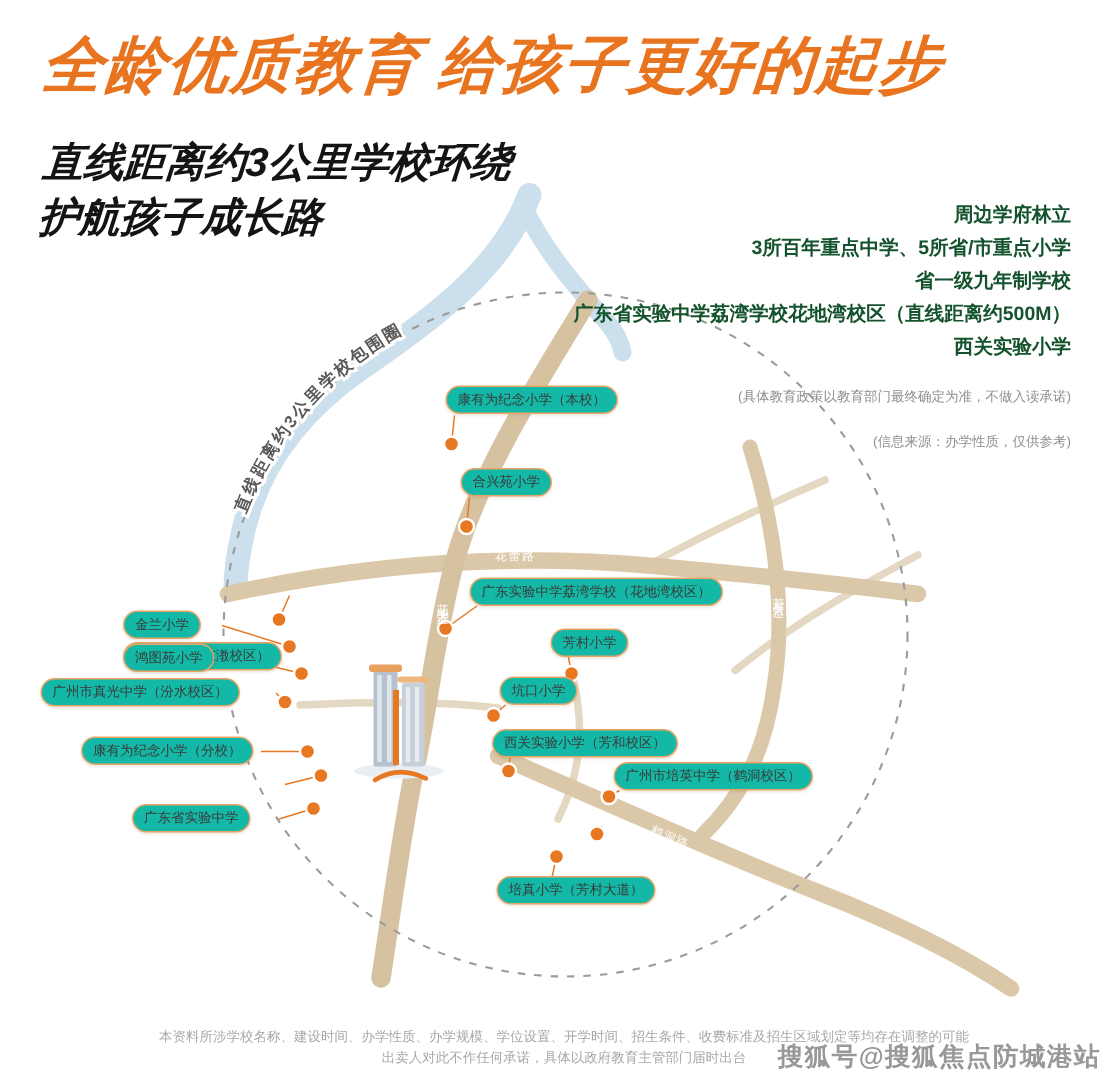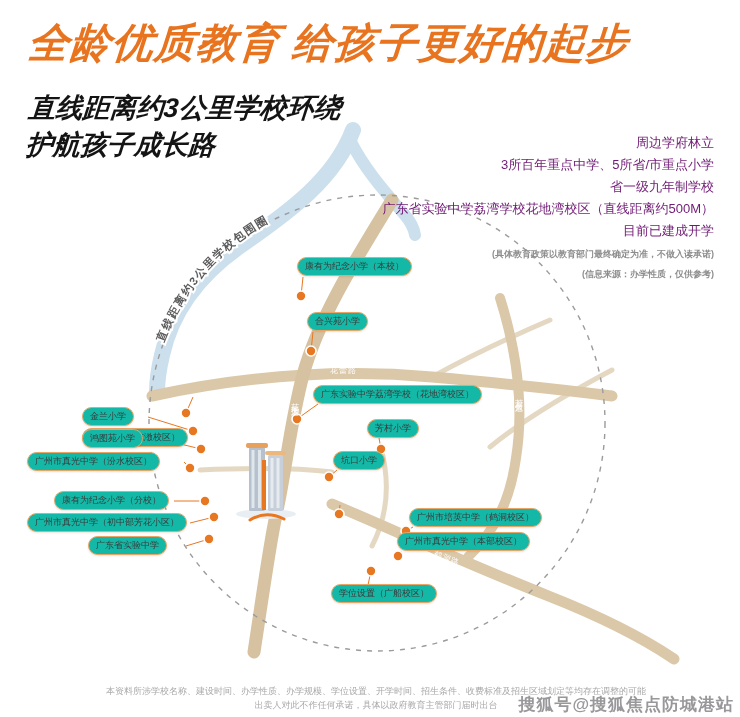--- a/index.html
+++ b/index.html
@@ -13,22 +13,22 @@
     transform:skewX(-4deg);transform-origin:left bottom;
   }
   .subtitle{
     position:absolute;left:30px;top:90px;font-size:27px;font-weight:800;
     font-style:italic;color:#141414;line-height:37px;transform:skewX(-4deg);
     transform-origin:left top;
   }
   .info{
     position:absolute;right:26px;top:132px;text-align:right;z-index:4;
   }
-  .info .strong{font-size:13px;font-weight:400;color:#701a75;line-height:22px;}
-  .info .note{font-size:9px;color:#8e8e8e;line-height:16px;margin-top:4px;font-weight:bold;}
+  .info .strong{font-size:13px;font-weight:700;color:#14532d;line-height:22px;}
+  .info .note{font-size:9px;color:#8e8e8e;line-height:16px;margin-top:14px;}
   .map-svg{position:absolute;left:0;top:0;z-index:1;}
   #road-labels{position:absolute;inset:0;z-index:2;}
   #school-labels{position:absolute;inset:0;z-index:3;}
   .road-label{
     position:absolute;color:#ffffff;font-size:8px;letter-spacing:1px;line-height:9px;
   }
   .road-label.vertical{writing-mode:vertical-rl;letter-spacing:2px;}
   .road-label.rot{transform:rotate(22deg);transform-origin:left top;}
   .school-label{
     position:absolute;background:#14b8a6;border:1px solid #eaa566;border-radius:10px;
@@ -63,21 +63,21 @@
 <div class="subtitle">
   <div>直线距离约3公里学校环绕</div>
   <div>护航孩子成长路</div>
 </div>
 
 <div class="info">
   <div class="strong">周边学府林立</div>
   <div class="strong">3所百年重点中学、5所省/市重点小学</div>
   <div class="strong">省一级九年制学校</div>
   <div class="strong">广东省实验中学荔湾学校花地湾校区（直线距离约500M）</div>
-  <div class="strong">目前已建成开学</div>
+  <div class="strong">西关实验小学</div>
   <div class="note">(具体教育政策以教育部门最终确定为准，不做入读承诺)</div>
   <div class="note">(信息来源：办学性质，仅供参考)</div>
 </div>
 
 <svg class="map-svg" width="740" height="717" viewBox="0 0 740 717">
 
   <path class="river" style="stroke-width:16px" d="M 353 130 C 335 178 292 210 240 246 C 200 274 172 310 162 355 C 158 372 157 382 157 392"></path>
   <path class="river" style="stroke-width:12px" d="M 350 140 C 365 170 385 192 404 214 C 411 222 414 228 415 235"></path>
 
   <path class="road road-thin" d="M 200 470 C 245 468 290 467 332 472"></path>
@@ -151,29 +151,28 @@
     <div class="road-label vertical" style="left: 290px; top: 396px;">花地大道</div>
     <div class="road-label vertical" style="left: 514px; top: 392px;">芳村大道</div>
     <div class="road-label rot" style="left: 436px; top: 549px;">鹤洞路</div>
   </div>
 <div id="school-labels">
     <div class="school-label" style="left: 297px; top: 257px;">康有为纪念小学（本校）</div>
     <div class="school-label" style="left: 307px; top: 312px;">合兴苑小学</div>
     <div class="school-label" style="left: 313px; top: 385px;">广东实验中学荔湾学校（花地湾校区）</div>
     <div class="school-label" style="left: 367px; top: 419px;">芳村小学</div>
     <div class="school-label" style="left: 333px; top: 451px;">坑口小学</div>
+    <div class="school-label" style="left: 328px; top: 486px;">西关实验小学（芳和校区）</div>
     <div class="school-label" style="left: 409px; top: 508px; text-align: center;">广州市培英中学（鹤洞校区）</div>
-    <div class="school-label" style="left: 397px; top: 532px;">广州市真光中学（本部校区）</div>
-    <div class="school-label" style="left: 331px; top: 584px;">学位设置（广船校区）</div>
+    <div class="school-label" style="left: 331px; top: 584px;">培真小学（芳村大道）</div>
     <div class="school-label" style="left: 82px; top: 384px; margin-top: 44px;">真光中学（东漖校区）</div>
     <div class="school-label" style="left: 82px; top: 407px;">金兰小学</div>
     <div class="school-label" style="left: 82px; top: 429px;">鸿图苑小学</div>
     <div class="school-label" style="left: 54px; top: 491px;">康有为纪念小学（分校）</div>
     <div class="school-label" style="left: 27px; top: 452px;">广州市真光中学（汾水校区）</div>
-    <div class="school-label" style="left: 27px; top: 513px;">广州市真光中学（初中部芳花小区）</div>
     <div class="school-label" style="left: 88px; top: 536px;">广东省实验中学</div>
   </div>
 
 <div class="footer">
   <div>本资料所涉学校名称、建设时间、办学性质、办学规模、学位设置、开学时间、招生条件、收费标准及招生区域划定等均存在调整的可能</div>
   <div>出卖人对此不作任何承诺，具体以政府教育主管部门届时出台</div>
 </div>
 
 <div class="watermark">搜狐号@搜狐焦点防城港站</div>
 

